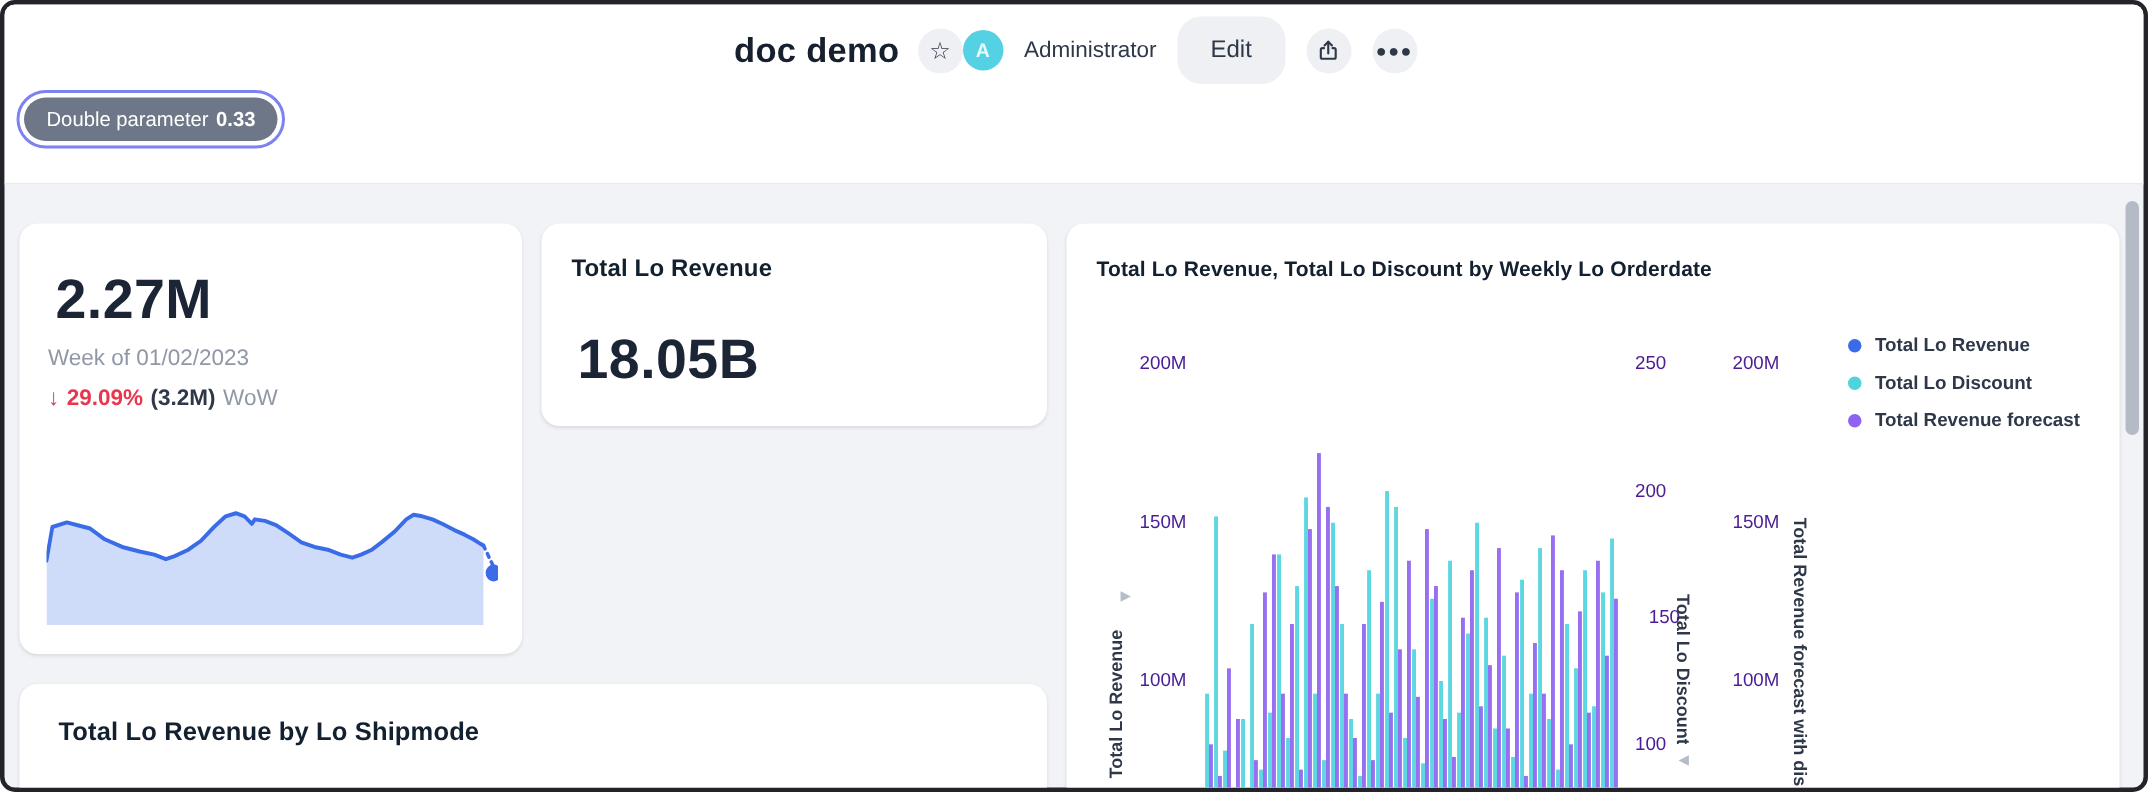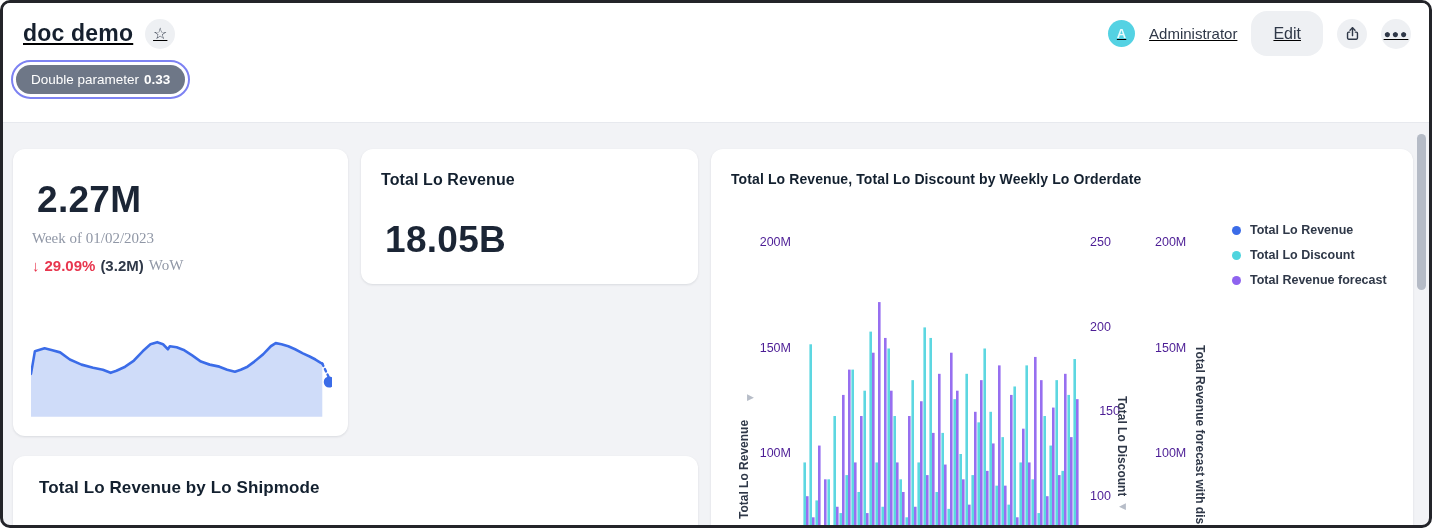--- a/index.html
+++ b/index.html
@@ -7,21 +7,21 @@
   .window {
     position:relative; width:1432px; height:528px;
     border:3px solid #232429; border-radius:10px; overflow:hidden;
     background:#f2f3f6;
   }
   
   header {
     position:relative; height:120px; background:#fff;
     border-bottom:1px solid #e7e9ee;
   }
-  .h-row { display:flex; align-items:center; justify-content:space-between; padding:8px 18px 0 20px;text-decoration:underline; }
+  .h-row { display:flex; align-items:center; justify-content:center; padding:8px 18px 0 20px; }
   .h-left { display:flex; align-items:center; gap:12px; }
   .page-title { font-size:23px; font-weight:700; color:#16202e; letter-spacing:.2px; }
   .icon-circle {
     width:30px; height:30px; border-radius:50%; border:none; background:#eef0f3;
     display:flex; align-items:center; justify-content:center; cursor:pointer;
     font-size:16px; color:#2f3848;
   }
   .h-right { display:flex; align-items:center; gap:14px; }
   .avatar {
     width:27px; height:27px; border-radius:50%; background:#54d2e3; color:#e9fbfd;
@@ -44,25 +44,25 @@
   }
   .chip b { font-weight:700; }
   
   main { position:relative; height:402px; }
   .card {
     position:absolute; background:#fff; border-radius:12px;
     box-shadow:0 1px 3px rgba(16,24,40,.07), 0 1px 2px rgba(16,24,40,.04);
   }
   .card-title { font-size:16px; font-weight:700; color:#13202f; padding:22px 20px 0 20px; letter-spacing:.1px; }
   .kpi-value { font-size:37px; font-weight:800; color:#1b2535; padding:30px 20px 0 24px; letter-spacing:.3px; }
-  .kpi-sub { font-size:15px; color:#9097a6; padding:9px 20px 0 19px;font-family:Liberation Serif, serif; }
+  .kpi-sub { font-size:15px; color:#9097a6; padding:9px 20px 0 19px; }
   .kpi-delta { font-size:15px; padding:10px 20px 0 19px; display:flex; gap:5px; align-items:center; }
   .delta-down { color:#e8364e; font-weight:700; }
   .delta-abs { color:#2f3848; font-weight:700; }
-  .delta-suffix { color:#9097a6;font-family:Liberation Serif, serif; }
+  .delta-suffix { color:#9097a6; }
   .spark-box { position:absolute; left:18px; right:16px; top:186px; height:94px; }
   .spark-box svg { width:100%; height:100%; display:block; }
   
   .tick { position:absolute; font-size:12.5px; color:#4c1d95; white-space:nowrap; }
   .axis-title {
     position:absolute; font-size:12px; font-weight:600; color:#2f3848; white-space:nowrap;
   }
   .vert-up { writing-mode:vertical-rl; transform:rotate(180deg); }
   .vert-down { writing-mode:vertical-rl; }
   .axis-chevron { position:absolute; font-size:9px; color:#b7bdc8; }

